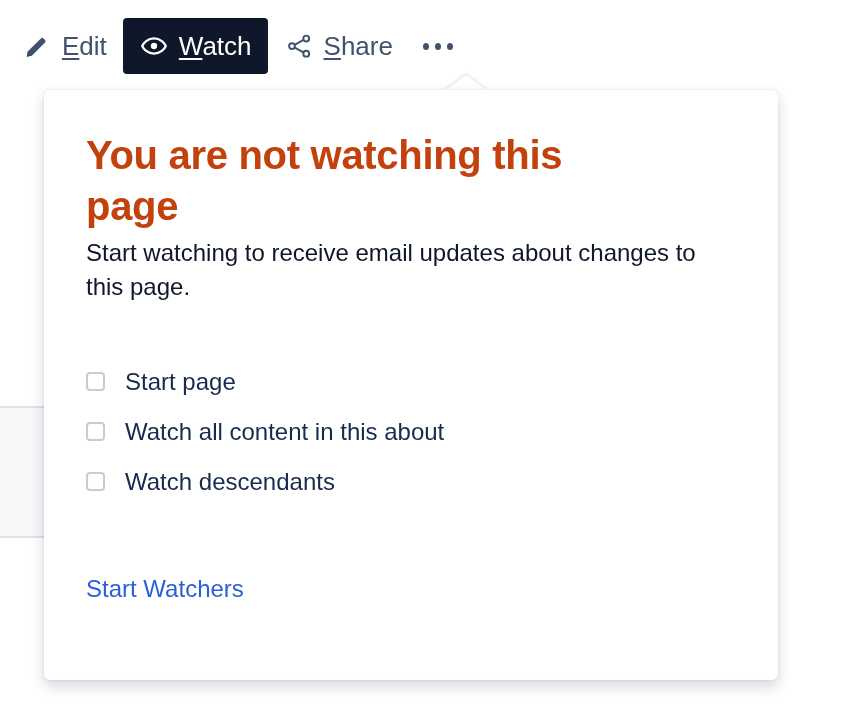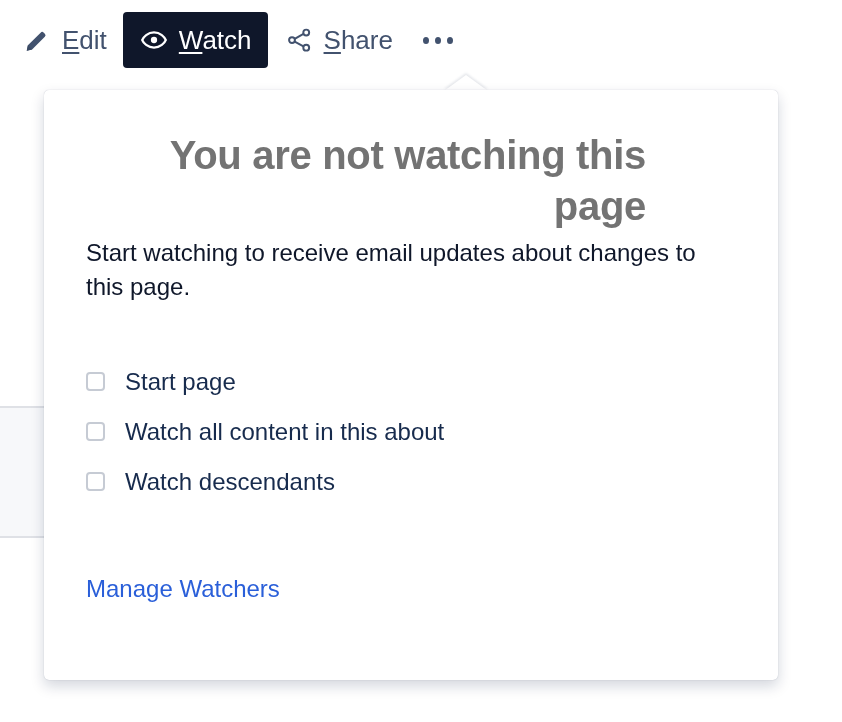--- a/index.html
+++ b/index.html
@@ -36,21 +36,21 @@
   }
 
   
   #toolbar {
     position: absolute;
     left: 0;
     top: 0;
     height: 80px;
     width: 842px;
     display: flex;
-    align-items: flex-start;
+    align-items: center;
     padding-top: 12px;
     box-sizing: border-box;
   }
   .tb-item {
     display: flex;
     align-items: center;
     height: 56px;
     padding: 0 16px;
     border-radius: 4px;
     color: #42526e;
@@ -115,26 +115,25 @@
     border-right: 22px solid transparent;
     border-bottom: 16px solid #ffffff;
     filter: drop-shadow(0 -2px 1px rgba(9,30,66,0.10));
   }
   #popup-inner {
     padding: 40px 42px 0 42px;
   }
   #popup-title {
     font-size: 40px;
     font-weight: bold;
-    color: #737373;
+    color: #c2410c;
     line-height: 1.28;
     letter-spacing: -0.3px;
     margin: 0 0 4px 0;
     max-width: 560px;
-    text-align: right;
   }
   #popup-desc {
     font-size: 24px;
     color: #0f172a;
     line-height: 1.42;
     margin: 0;
     max-width: 610px;
   }
   #watch-options {
     margin-top: 52px;
@@ -245,16 +244,16 @@
         <span class="opt-label">Watch all content in this about</span>
       </div>
 
       <div class="opt-row">
         <span class="cbx"></span>
         <span class="opt-label">Watch descendants</span>
       </div>
 
     </div>
 
-    <a id="manage-watchers">Manage Watchers</a>
+    <a id="manage-watchers">Start Watchers</a>
 
   </div>
 </div>
 
 </body></html>

